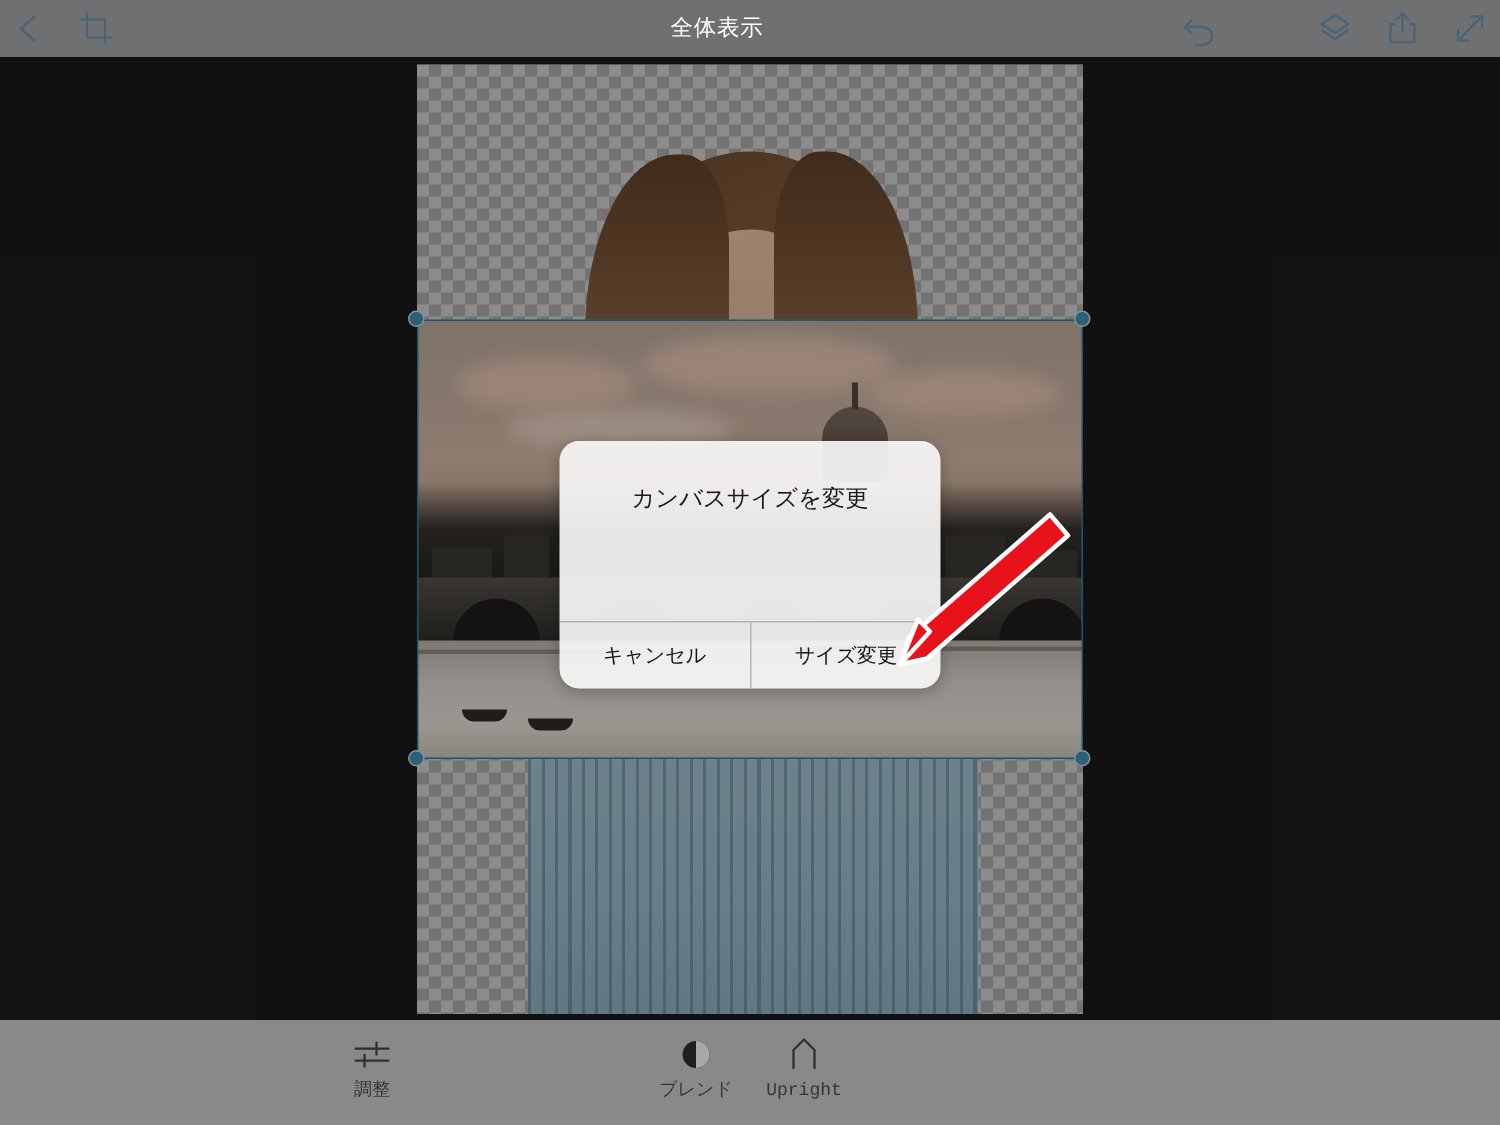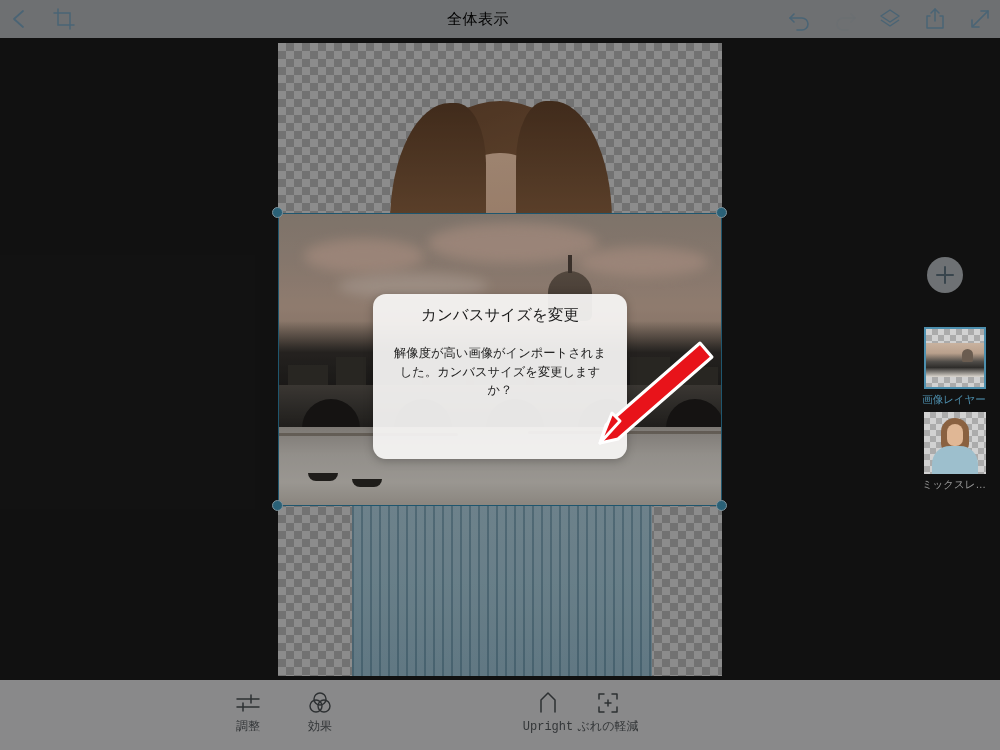--- a/index.html
+++ b/index.html
@@ -30,21 +30,21 @@
     background: #6e7072;
     z-index: 30;
   }
   .topbar .title {
     position: absolute;
     left: 0; top: 0;
     width: 956px;
     line-height: 38px;
     text-align: center;
     font-size: 15px;
-    color: #000000;
+    color: #ffffff;
     letter-spacing: 0.5px;
   }
   .tb-icon {
     position: absolute;
     top: 5px;
     width: 28px; height: 28px;
     display: block;
   }
   .tb-icon svg { display: block; }
 
@@ -370,21 +370,21 @@
     left: 373px; top: 294px;
     width: 254px; height: 165px;
     background: rgba(247,246,245,0.93);
     border-radius: 13px;
     z-index: 40;
     overflow: hidden;
     box-shadow: 0 2px 10px rgba(0,0,0,0.25);
   }
   .dlg-title {
     position: absolute;
-    left: 0; top: 11px;
+    left: 0; top: 28px;
     width: 254px;
     text-align: center;
     font-size: 15.5px;
     color: #1a1a1a;
   }
   .dlg-body {
     position: absolute;
     left: 16px; top: 50px;
     width: 222px;
     text-align: center;
@@ -525,103 +525,66 @@
     </div>
     <div class="tb-icon" style="left:966px;">
       <svg viewBox="0 0 28 28" width="28" height="28" fill="none" stroke="#4a6475" stroke-width="1.6" stroke-linecap="round" stroke-linejoin="round">
         <path d="M22 6 L7 21"></path>
         <polyline points="15,6 22,6 22,13"></polyline>
         <polyline points="13,22 6,22 6,15"></polyline>
       </svg>
     </div>
   </div>
 
-  <div class="layerpanel">
-    <div class="add-layer">
-      <span class="plus-h"></span>
-      <span class="plus-v"></span>
-    </div>
-
-    <div class="layer-item">
-      <div class="layer-thumb selected" style="top:289px;">
-        <div class="thumb-city">
-          <div class="tdome"></div>
-        </div>
-      </div>
-      <div class="layer-label" style="top:355px;color:#4d8fae;">画像レイヤー</div>
-    </div>
-
-    <div class="layer-item">
-      <div class="layer-thumb" style="top:374px;">
-        <div class="thumb-person">
-          <div class="tp-hair"></div>
-          <div class="tp-face"></div>
-          <div class="tp-sweater"></div>
-        </div>
-      </div>
-      <div class="layer-label" style="top:440px;color:#9a9a9a;">ミックスレ…</div>
-    </div>
-  </div>
 
   <div class="bottombar">
 
     <div class="tool" style="left:200px;">
       <div class="tool-ico">
         <svg viewBox="0 0 30 30" width="30" height="30" fill="none" stroke="#2d3032" stroke-width="1.5" stroke-linecap="round">
           <path d="M4 11 H26"></path>
             <path d="M4 19 H26"></path>
           <path d="M18 7 V15"></path>
             <path d="M10 15 V23"></path>
         </svg>
       </div>
       <div class="tool-lbl">調整</div>
     </div>
 
-    <div class="tool" style="left:272px;">
+
+
+    <div class="tool" style="left:416px;">
       <div class="tool-ico">
-        <svg viewBox="0 0 30 30" width="30" height="30" fill="none" stroke="#2d3032" stroke-width="1.4">
-          <circle cx="15" cy="11" r="6"></circle>
-          <circle cx="11" cy="18" r="6"></circle>
-          <circle cx="19" cy="18" r="6"></circle>
+        <svg viewBox="0 0 30 30" width="30" height="30">
+          <circle cx="15" cy="15" r="9" fill="#1d1f21"></circle>
+          <path d="M15 6 a9 9 0 0 1 0 18 z" fill="#a9a9aa"></path>
         </svg>
       </div>
-      <div class="tool-lbl">効果</div>
-    </div>
-
-
-
-    <div class="tool" style="left:500px;">
+      <div class="tool-lbl">ブレンド</div>
+    </div>
+
+    <div class="tool" style="left:488px;">
       <div class="tool-ico">
         <svg viewBox="0 0 30 30" width="30" height="30" fill="none" stroke="#2d3032" stroke-width="1.5" stroke-linecap="round" stroke-linejoin="round">
           <path d="M8 24 V12 L15 5 L22 12 V24"></path>
         </svg>
       </div>
       <div class="tool-lbl">Upright</div>
     </div>
 
-    <div class="tool" style="left:560px;">
-      <div class="tool-ico">
-        <svg viewBox="0 0 30 30" width="30" height="30" fill="none" stroke="#2d3032" stroke-width="1.5" stroke-linecap="round" stroke-linejoin="round">
-          <polyline points="11,6 6,6 6,11"></polyline>
-          <polyline points="19,6 24,6 24,11"></polyline>
-          <polyline points="11,24 6,24 6,19"></polyline>
-          <polyline points="19,24 24,24 24,19"></polyline>
-          <path d="M12 15 H18"></path>
-            <path d="M15 12 V18"></path>
-        </svg>
-      </div>
-      <div class="tool-lbl">ぶれの軽減</div>
-    </div>
 
 
   </div>
 
   <div class="dialog">
     <div class="dlg-title">カンバスサイズを変更</div>
-    <div class="dlg-body">解像度が高い画像がインポートされました。カンバスサイズを変更しますか？</div>
+    <div class="dlg-btnrow">
+      <div class="dlg-btn left">キャンセル</div>
+      <div class="dlg-btn right">サイズ変更</div>
+    </div>
   </div>
 
   <div class="arrow-anno">
     <svg viewBox="0 0 170 120" width="170" height="120">
       <g>
         <path d="M140 8 L152 22 L58 104 L40 108 L46 90 Z" fill="#e8131a" stroke="#ffffff" stroke-width="3" stroke-linejoin="round"></path>
         <path d="M40 108 L60 86 L52 78 Z" fill="#e8131a" stroke="#ffffff" stroke-width="3" stroke-linejoin="round"></path>
       </g>
     </svg>
   </div>

